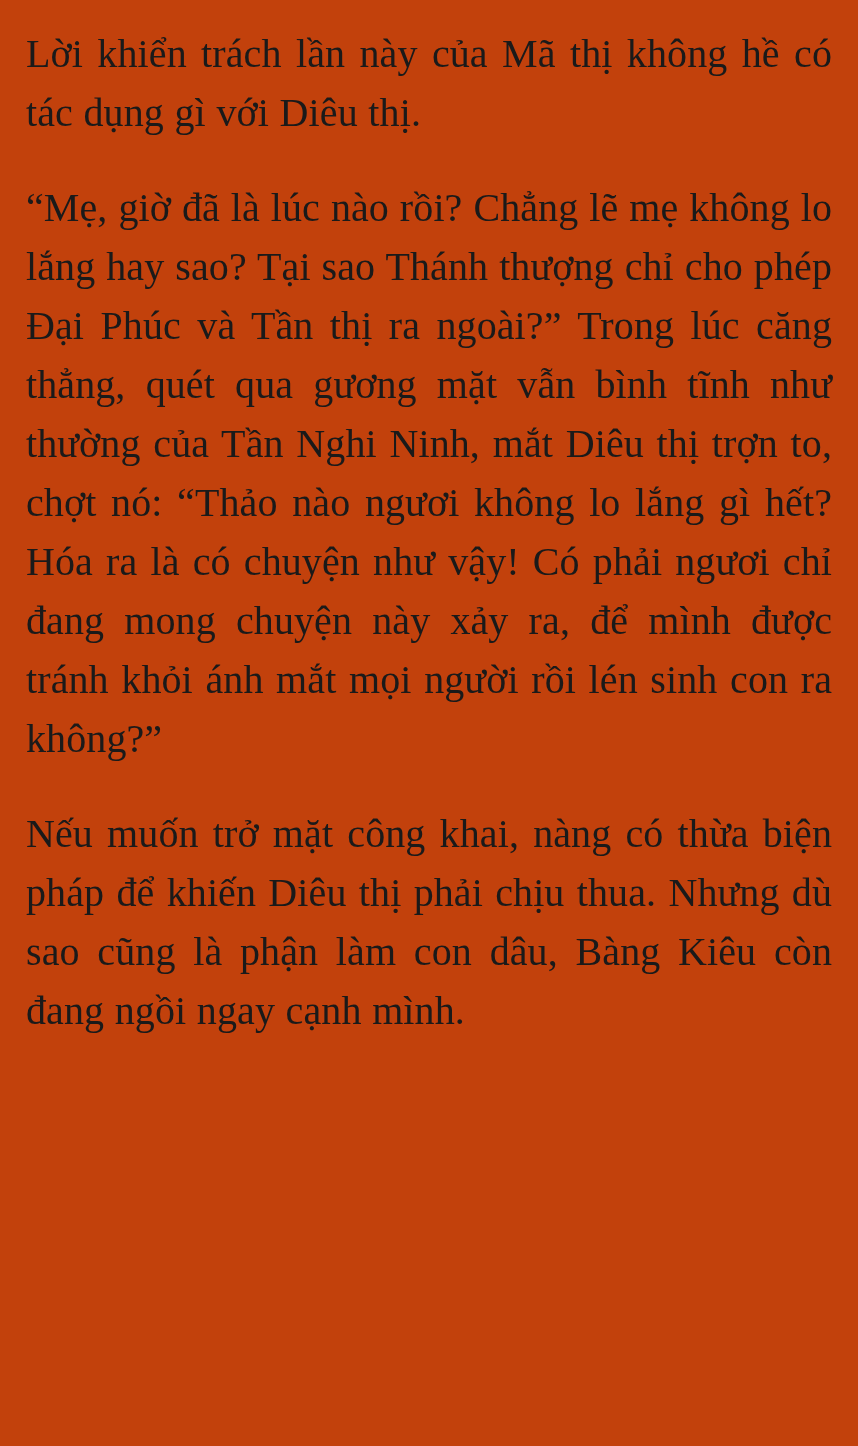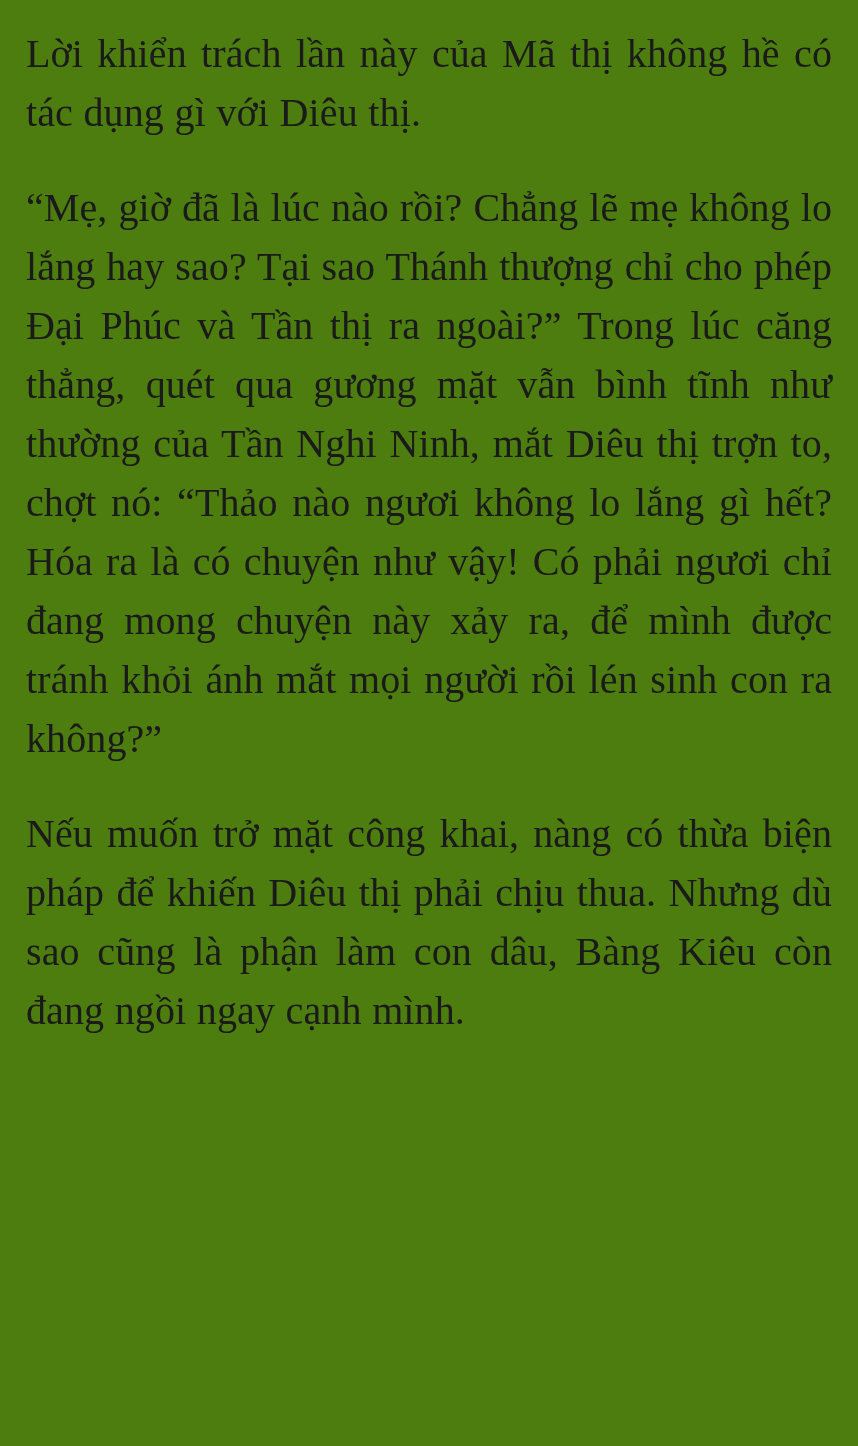--- a/index.html
+++ b/index.html
@@ -11,21 +11,21 @@
     width: 858px;
     height: 1446px;
     overflow: hidden;
     font-family: "Liberation Serif", serif;
   }
   #reader {
     box-sizing: border-box;
     width: 858px;
     min-height: 1446px;
     padding: 24px 26px 10px 26px;
-    background: #4d7c0f;
+    background: #c2410c;
   }
   .para {
     margin: 0 0 36px 0;
     font-family: "Liberation Serif", serif;
     font-size: 40px;
     line-height: 59px;
     color: #1a1a1a;
     text-align: justify;
     text-justify: inter-word;
     letter-spacing: 0.1px;

